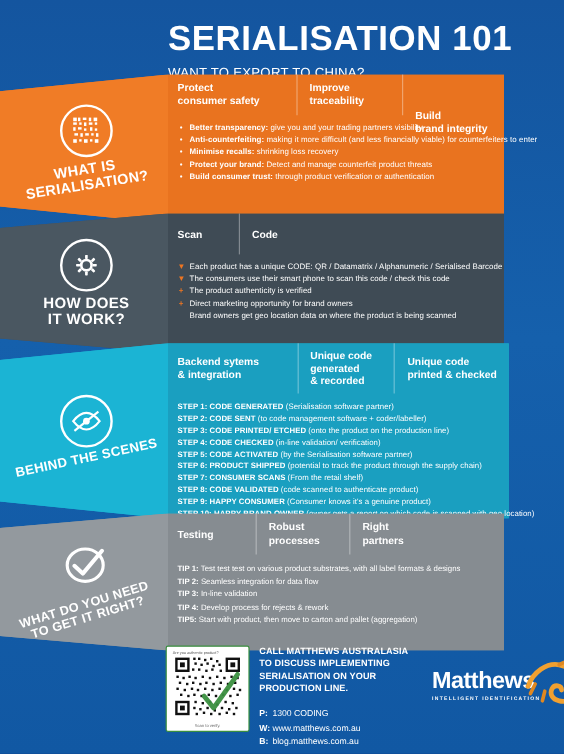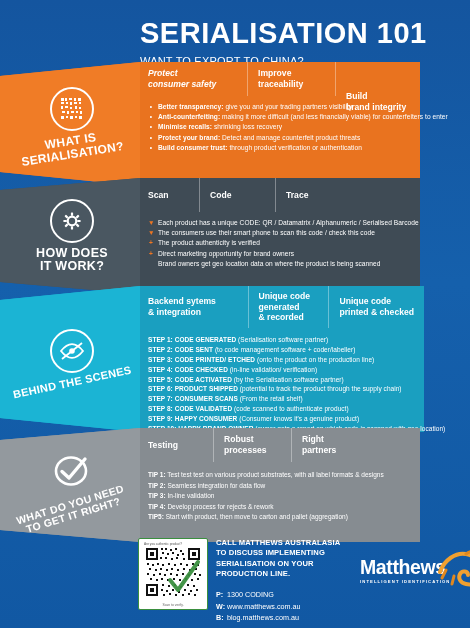--- a/index.html
+++ b/index.html
@@ -160,21 +160,21 @@
             <rect x="20" y="20" width="3" height="3"></rect>
           </g>
         </svg>
       </div>
       <div class="lbl" style="transform:rotate(-9deg);">
         <div>WHAT IS<br>SERIALISATION?</div>
       </div>
     </div>
     <div class="band-body">
       <div class="chips">
-        <div class="chip" style="width:110px;font-style:italic;">Protect<br>consumer safety</div>
+        <div class="chip" style="width:110px;">Protect<br>consumer safety</div>
         <div class="chip" style="width:88px;">Improve<br>traceability</div>
         <div class="chip" style="width:102px;margin-top:40px;">Build<br>brand integrity</div>
       </div>
       <div class="bullets">
           <div class="bullet">
             <span class="marker">•</span>
             <span><b>Better transparency:</b> give you and your trading partners visibility</span>
           </div>
           <div class="bullet">
             <span class="marker">•</span>
@@ -219,21 +219,20 @@
         </svg>
       </div>
       <div class="lbl" style="font-size:12.5px;">
         <div>HOW DOES<br>IT WORK?</div>
       </div>
     </div>
     <div class="band-body">
       <div class="chips">
         <div class="chip" style="width:62px;">Scan</div>
         <div class="chip" style="width:76px;">Code</div>
-        <div class="chip" style="width:80px;">Trace</div>
       </div>
       <div class="bullets">
           <div class="bullet">
             <span class="marker" style="color: rgb(239, 118, 34); font-weight: bold;">▼</span>
             <span>Each product has a unique CODE: QR / Datamatrix / Alphanumeric / Serialised Barcode</span>
           </div>
           <div class="bullet">
             <span class="marker" style="color: rgb(239, 118, 34); font-weight: bold;">▼</span>
             <span>The consumers use their smart phone to scan this code / check this code</span>
           </div>

